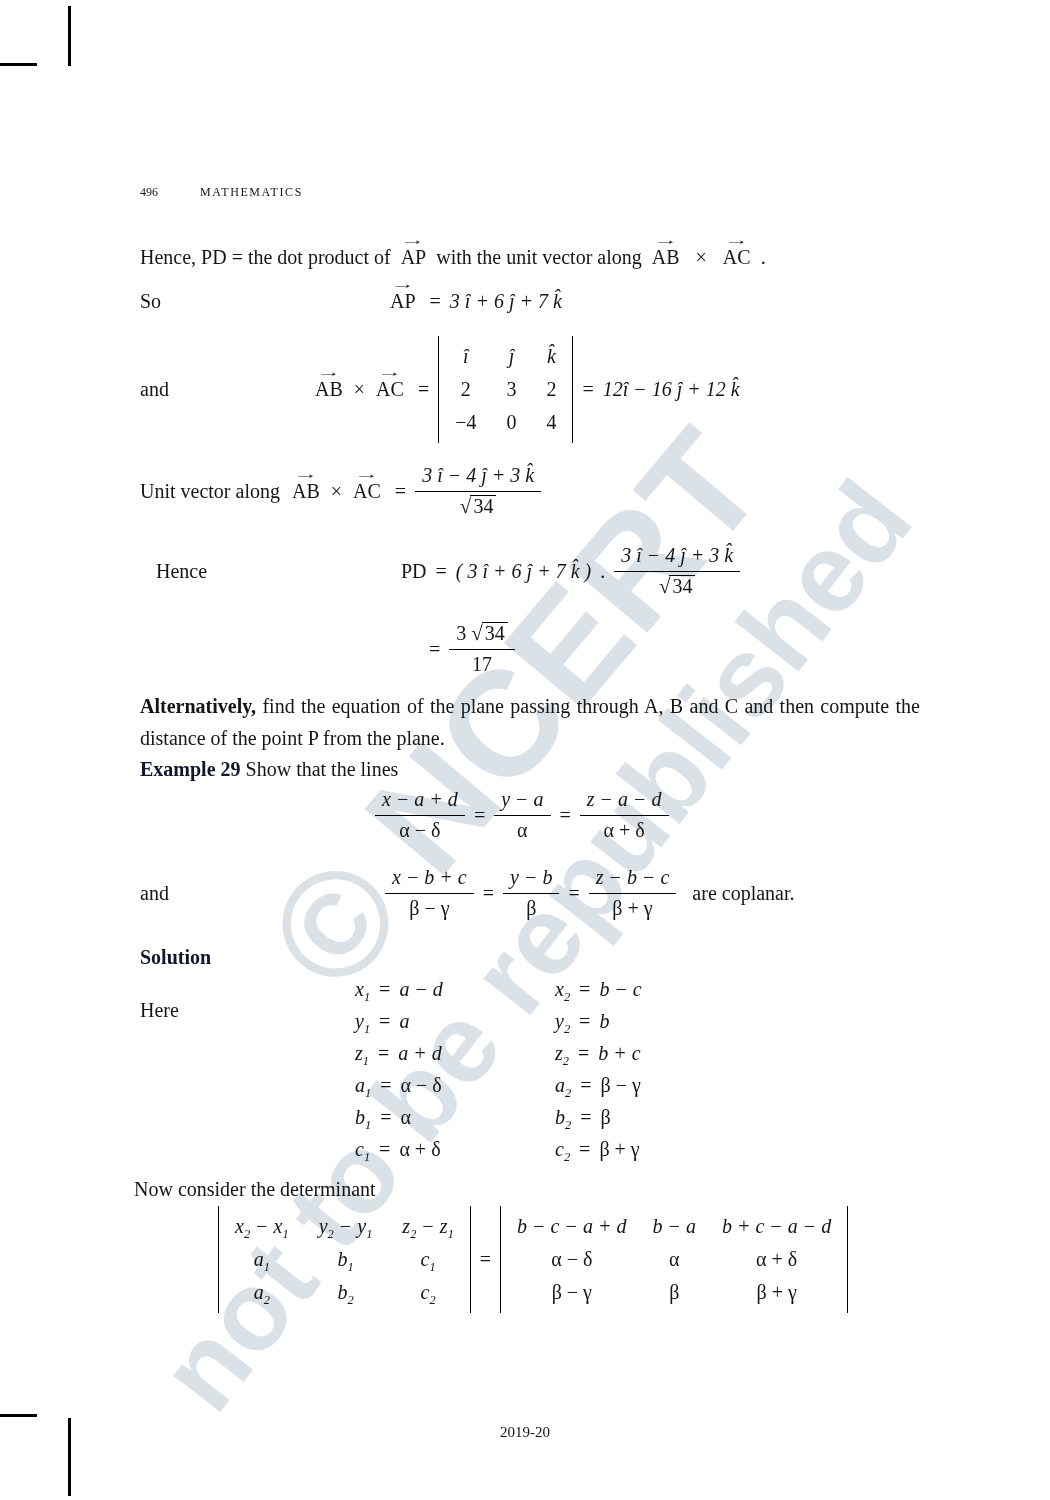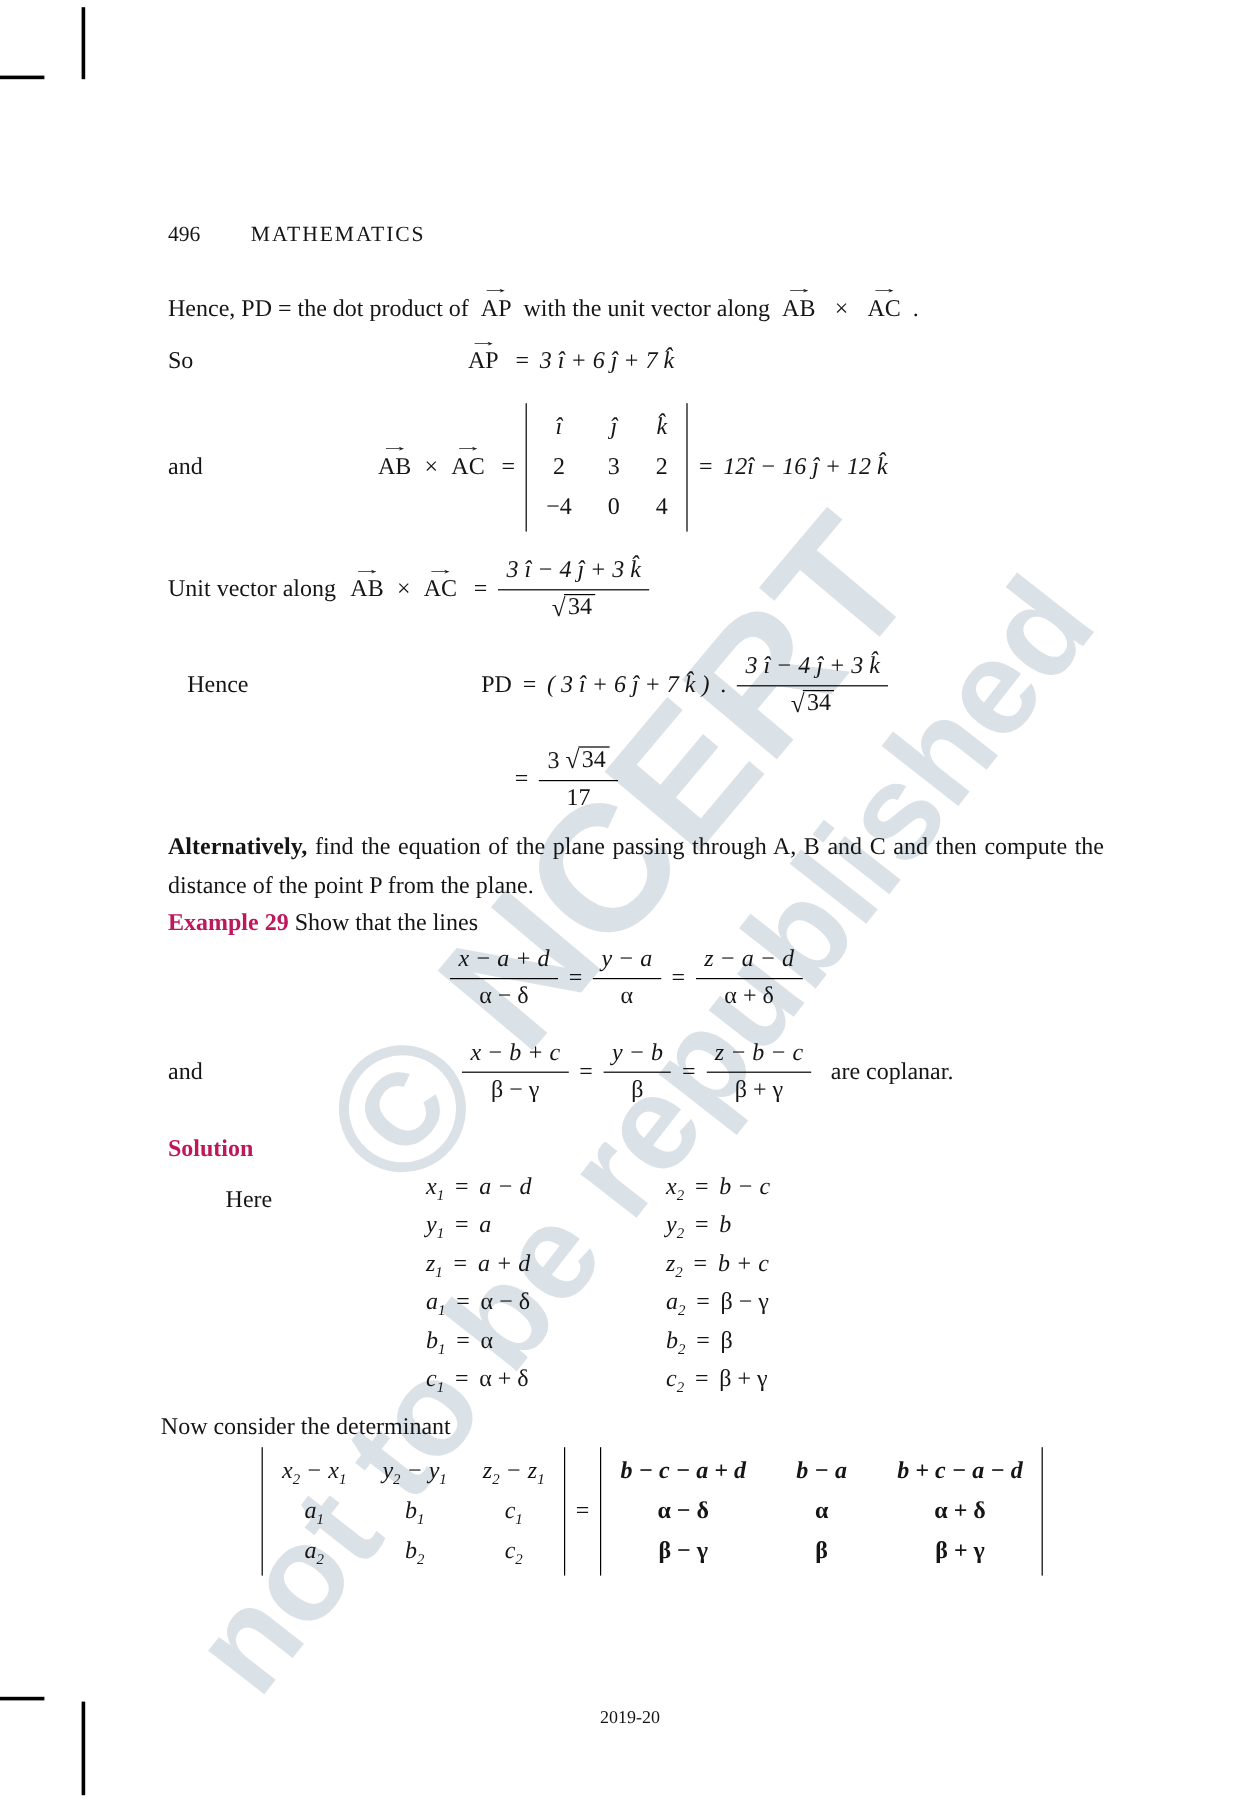--- a/index.html
+++ b/index.html
@@ -19,27 +19,27 @@
   .frac .num{padding:0 7px 4px;white-space:nowrap;}
   .frac .den{border-top:1.5px solid #000;padding:3px 7px 0;white-space:nowrap;}
   
   .sqrt{display:inline-flex;align-items:flex-start;line-height:1.05;}
   .sqrt .rad{font-size:1.05em;}
   .sqrt .rnd{border-top:1.5px solid #000;padding:0 3px;margin-left:-1px;}
   
   .det{display:inline-grid;grid-template-columns:auto auto auto;column-gap:30px;row-gap:10px;
        border-left:1.7px solid #000;border-right:1.7px solid #000;padding:9px 16px;
        justify-items:center;align-items:center;}
-  .det.wide{column-gap:42px;font-weight:bold;}
+  .det.wide{column-gap:26px;}
   
   .vec{display:inline-block;position:relative;margin:0 5px;white-space:nowrap;}
   .vec .arr{position:absolute;top:-13px;left:50%;transform:translateX(-50%) scaleX(2.1);font-size:12px;}
-  .blue{color:#be185d;font-weight:bold;}
+  .blue{color:#0f172a;font-weight:bold;}
   .bold{font-weight:bold;}
-  .header{display:flex;align-items:baseline;font-size:18px;}
+  .header{display:flex;align-items:baseline;font-size:12px;}
   .header .num{margin-right:42px;}
   .header .ttl{letter-spacing:1.6px;}
   .para{width:780px;line-height:1.6;text-align:justify;}
   .oneline{white-space:nowrap;}
   
   .here-rows{margin-left:215px;}
   .here-row{display:flex;align-items:flex-start;height:32px;}
   .here-cell-l{width:200px;white-space:nowrap;}
   .here-cell-r{white-space:nowrap;}
   
@@ -193,21 +193,21 @@
       <span class="den">β + γ</span>
     </span>
     <span style="margin-left:16px;">are coplanar.</span>
   </div>
 
   <div class="abs" style="left:140px;top:946px;">
     <span class="blue">Solution</span>
   </div>
 
   <div class="abs" style="left:140px;top:978px;">
-    <span class="abs" style="left:0;top:11px;margin-left:48px;">Here</span>
+    <span class="abs" style="left:0;top:21px;">Here</span>
     <div class="here-rows">
 
       <div class="here-row">
         <span class="here-cell-l"><span class="mi">x<sub>1</sub></span><span class="op">=</span><span class="mi">a − d</span></span>
         <span class="here-cell-r"><span class="mi">x<sub>2</sub></span><span class="op">=</span><span class="mi">b − c</span></span>
       </div>
       <div class="here-row">
         <span class="here-cell-l"><span class="mi">y<sub>1</sub></span><span class="op">=</span><span class="mi">a</span></span>
         <span class="here-cell-r"><span class="mi">y<sub>2</sub></span><span class="op">=</span><span class="mi">b</span></span>
       </div>

